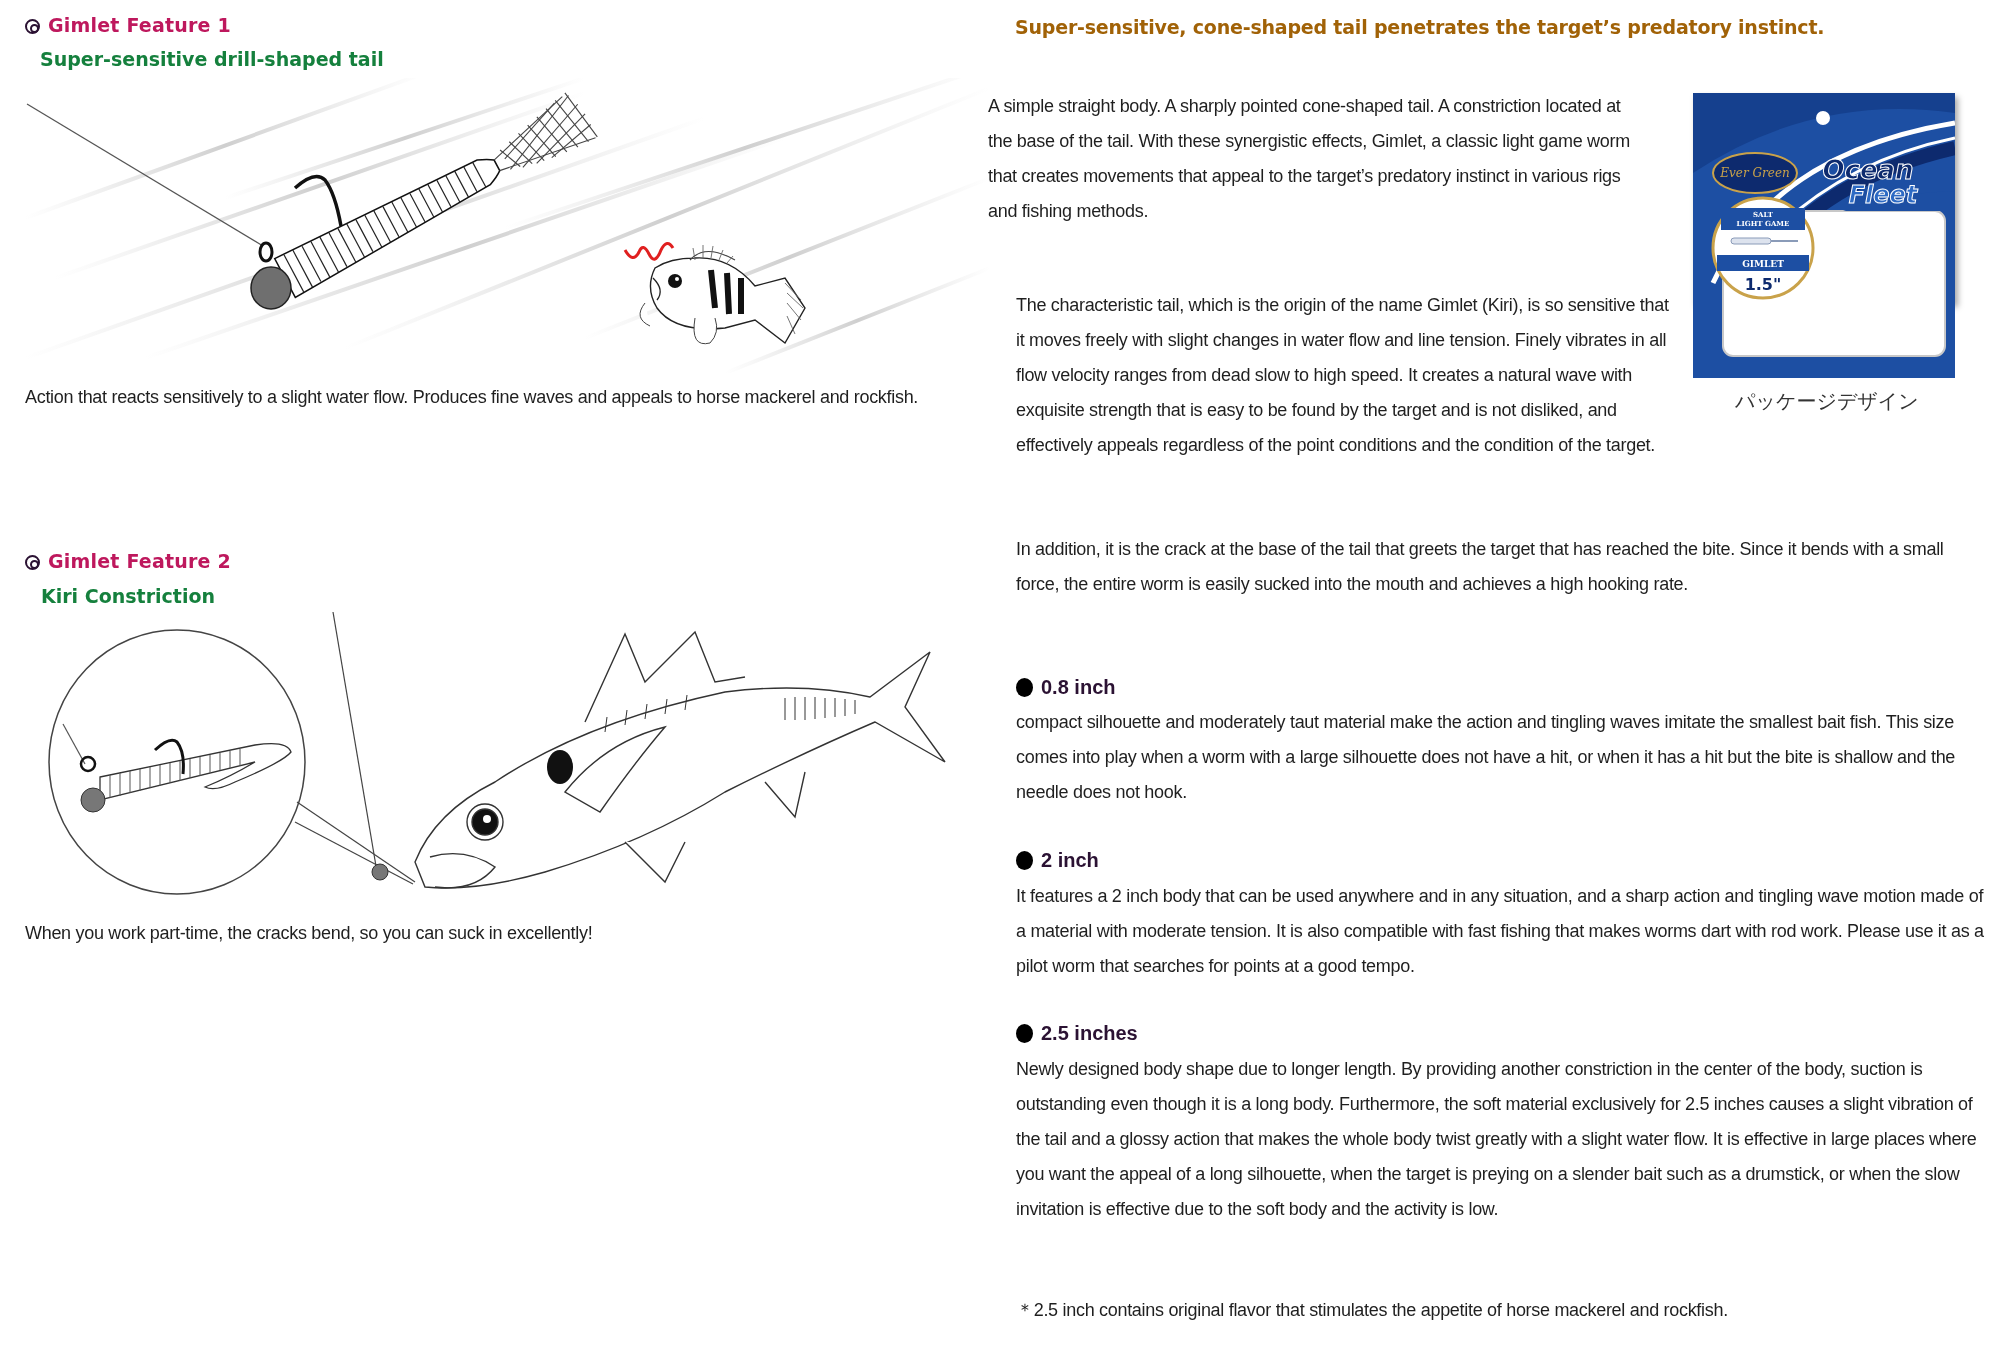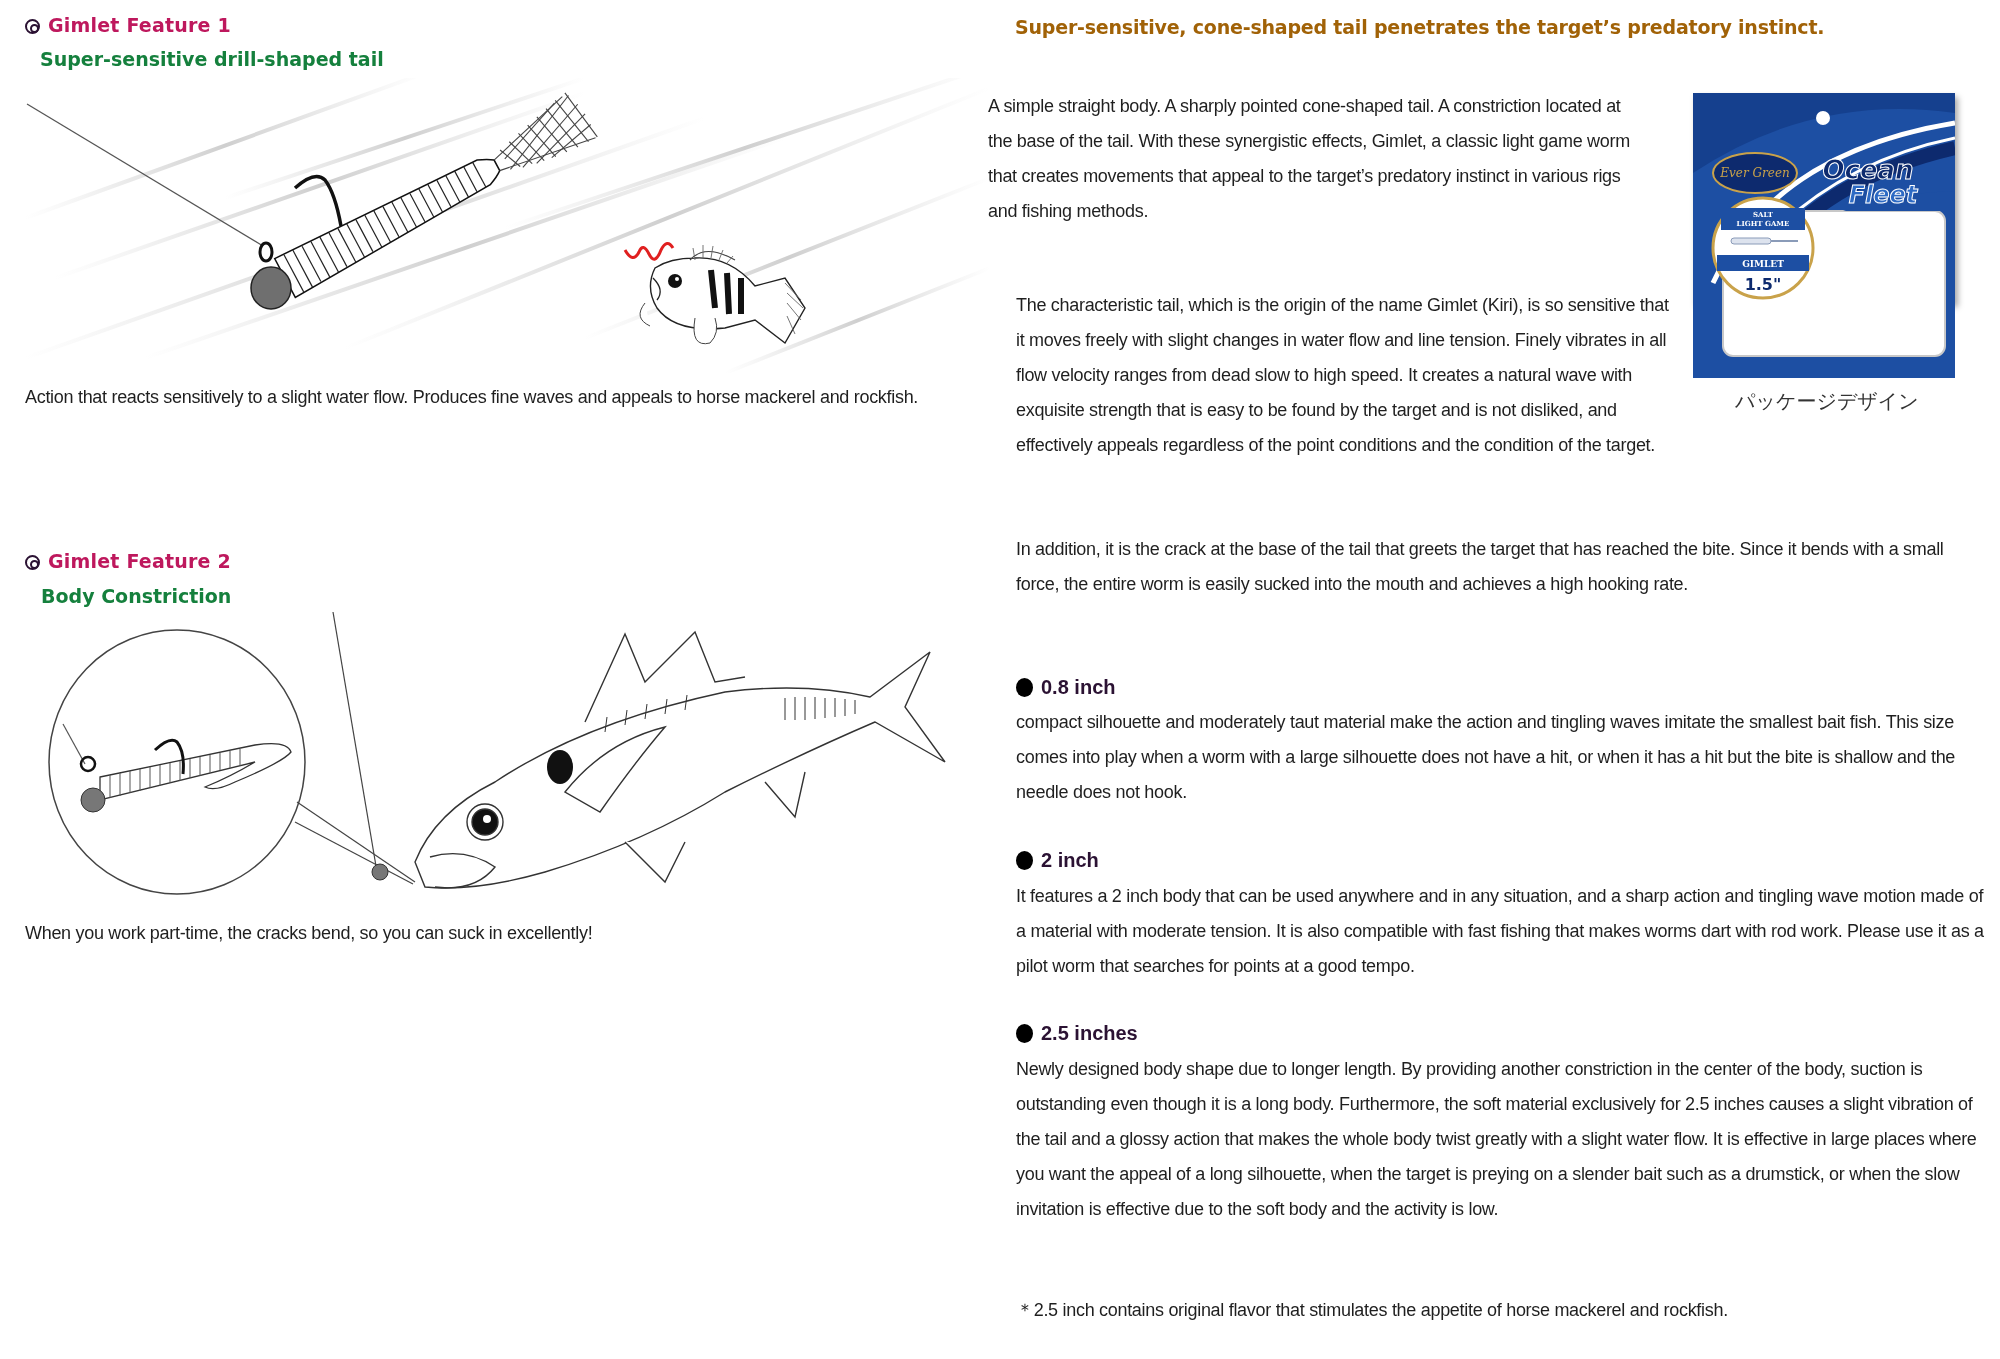--- a/index.html
+++ b/index.html
@@ -125,21 +125,21 @@
       <path d="M10,55 Q-2,70 15,78" fill="#fff" stroke="#444" stroke-width="1"></path>
     </g>
   </svg>
 </div>
 
 <div class="abs caption" style="left:25px;top:378px;width:970px;">Action that reacts sensitively to a slight water flow. Produces fine waves and appeals to horse mackerel and rockfish.</div>
 
 <div class="abs heading" style="left:25px;top:550px;">
   <span class="target-icon"></span><span>Gimlet Feature 2</span>
 </div>
-<div class="abs subheading" style="left:41px;top:585px;">Body Constriction</div>
+<div class="abs subheading" style="left:41px;top:585px;">Kiri Constriction</div>
 
 <div class="abs" style="left:25px;top:612px;width:950px;height:285px;">
   <svg width="950" height="285" viewBox="0 0 950 285">
 
     <ellipse cx="152" cy="150" rx="128" ry="132" fill="#fff" stroke="#444" stroke-width="1.5"></ellipse>
     <line x1="272" y1="190" x2="390" y2="270" stroke="#444" stroke-width="1.2"></line>
     <line x1="270" y1="210" x2="388" y2="272" stroke="#444" stroke-width="1.2"></line>
 
     <line x1="308" y1="0" x2="352" y2="260" stroke="#444" stroke-width="1.2"></line>
 

